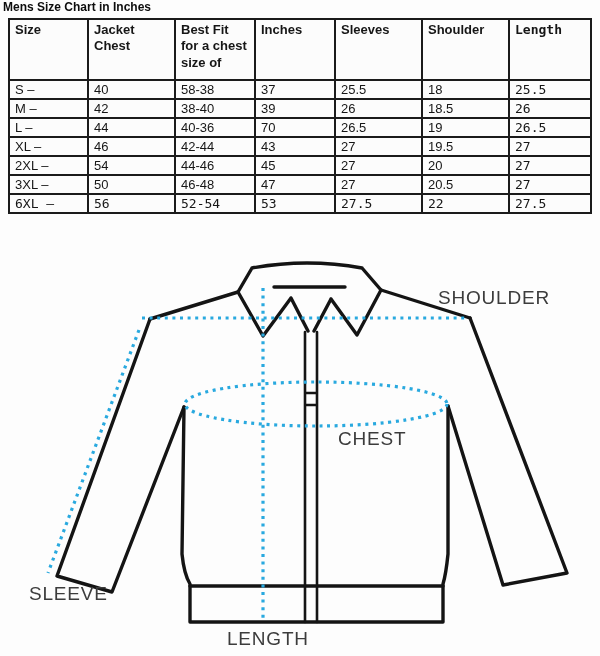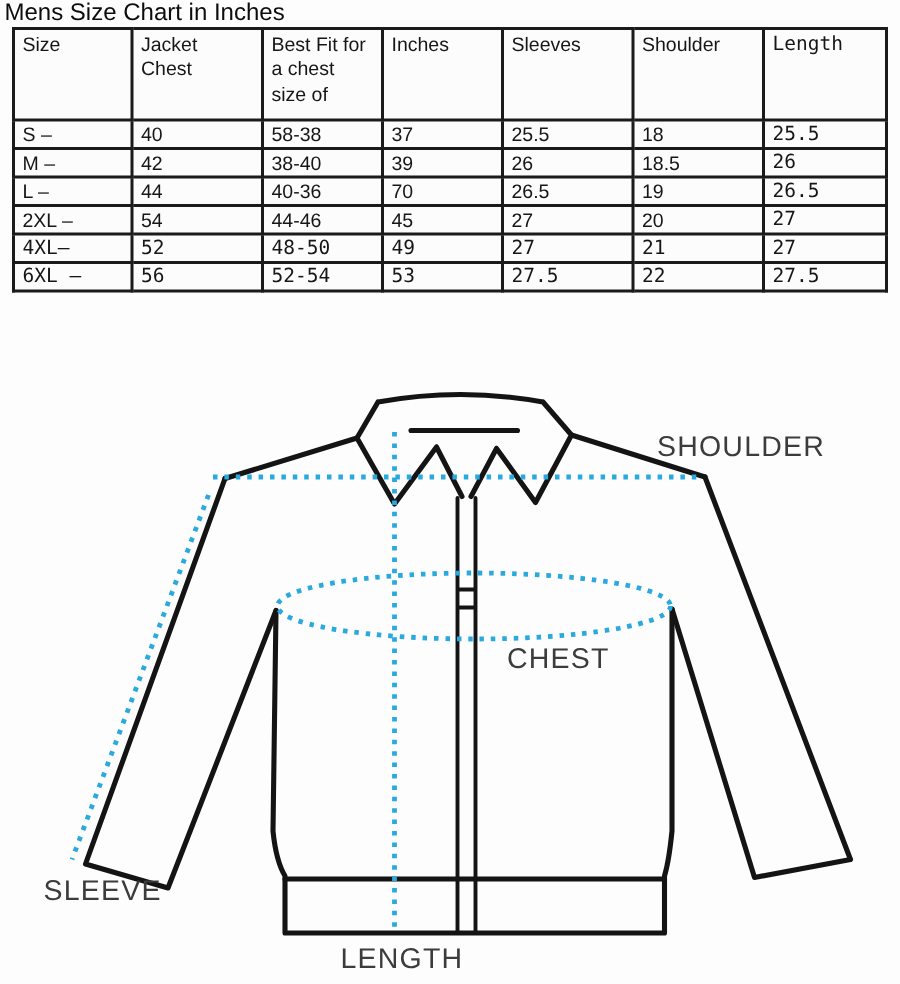--- a/index.html
+++ b/index.html
@@ -6,41 +6,41 @@
   body{
     width:600px;height:656px;
     background:#fdfdfd;
     position:relative;
     overflow:hidden;
     font-family:"Liberation Sans",sans-serif;
     color:#161616;
   }
   .page-title{
     position:absolute;left:3px;top:0px;
-    font-size:16px;font-weight:normal;color:#0d0d0d;
+    font-size:12px;font-weight:bold;color:#0d0d0d;
     letter-spacing:0px;
   }
   table.size-table{
     position:absolute;left:8px;top:18px;
     width:582px;
     border-collapse:collapse;
     table-layout:fixed;
     background:#fcfcfc;
   }
   table.size-table th, table.size-table td{
     border:2px solid #1b1b1b;
     font-size:13px;
     padding:2px 5px 1px 5px;
     text-align:left;
     vertical-align:top;
     white-space:normal;
     overflow:hidden;
   }
   table.size-table th{
-    font-weight:normal;
+    font-weight:bold;
     height:56px;
     line-height:1.25;
   }
   table.size-table td{
     height:14px;
     line-height:13px;
   }
   .mono{
     font-family:"DejaVu Sans Mono",monospace;
     font-size:12.5px;
@@ -104,35 +104,44 @@
       <tr>
         <td>L –</td>
         <td>44</td>
         <td>40-36</td>
         <td>70</td>
         <td>26.5</td>
         <td>19</td>
         <td class="mono">26.5</td>
       </tr>
       <tr>
+        <td>XL –</td>
+        <td>46</td>
+        <td>42-44</td>
+        <td>43</td>
+        <td>27</td>
+        <td>19.5</td>
+        <td class="mono">27</td>
+      </tr>
+      <tr>
         <td>2XL –</td>
         <td>54</td>
         <td>44-46</td>
         <td>45</td>
         <td>27</td>
         <td>20</td>
         <td class="mono">27</td>
       </tr>
       <tr>
-        <td class="mono">4XL–</td>
-        <td class="mono">52</td>
-        <td class="mono">48-50</td>
-        <td class="mono">49</td>
-        <td class="mono">27</td>
-        <td class="mono">21</td>
+        <td>3XL –</td>
+        <td>50</td>
+        <td>46-48</td>
+        <td>47</td>
+        <td>27</td>
+        <td>20.5</td>
         <td class="mono">27</td>
       </tr>
       <tr>
         <td class="mono">6XL –</td>
         <td class="mono">56</td>
         <td class="mono">52-54</td>
         <td class="mono">53</td>
         <td class="mono">27.5</td>
         <td class="mono">22</td>
         <td class="mono">27.5</td>

